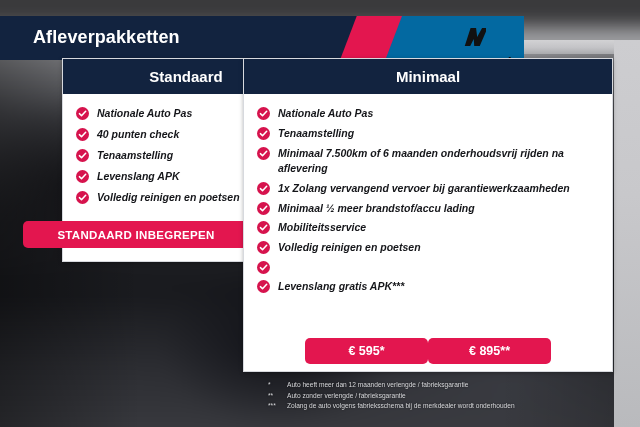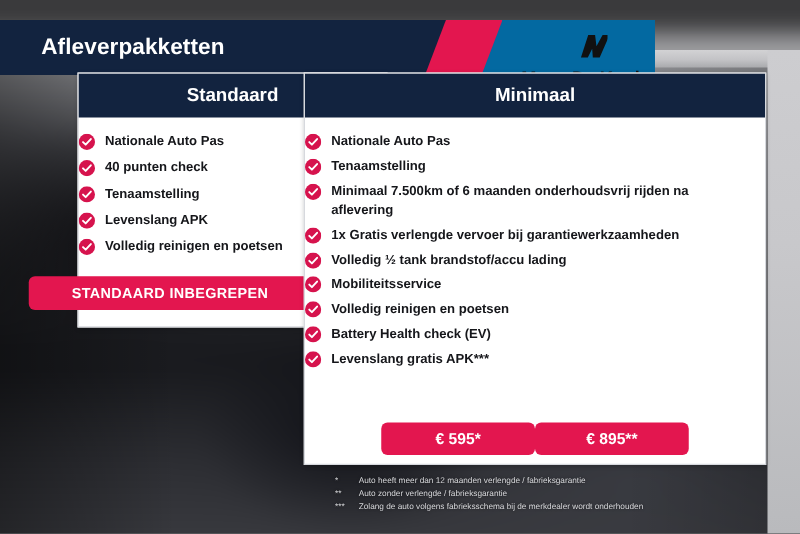--- a/index.html
+++ b/index.html
@@ -109,21 +109,21 @@
     height: 35px;
     display: flex;
     align-items: center;
     justify-content: center;
   }
   .card-head-title {
     color: #ffffff;
     font-weight: bold;
     font-size: 15px;
   }
-  .card-body { padding: 12px 13px 0 0; }
+  .card-body { padding: 12px 13px 0 13px; font-style: italic; }
 
   .feature {
     display: flex;
     align-items: flex-start;
     gap: 8px;
     margin-bottom: 6px;
   }
   .check {
     flex: 0 0 auto;
     width: 13px; height: 13px;
@@ -281,49 +281,48 @@
             <circle cx="8" cy="8" r="8" fill="#d6134d"></circle>
             <path d="M4.2 8.2 L6.8 10.7 L11.9 5.2" stroke="#ffffff" stroke-width="1.9" fill="none" stroke-linecap="round" stroke-linejoin="round"></path>
           </svg>
         <span class="feature-text">Minimaal 7.500km of 6 maanden onderhoudsvrij rijden na aflevering</span>
       </div>
       <div class="feature">
         <svg class="check" viewBox="0 0 16 16">
             <circle cx="8" cy="8" r="8" fill="#d6134d"></circle>
             <path d="M4.2 8.2 L6.8 10.7 L11.9 5.2" stroke="#ffffff" stroke-width="1.9" fill="none" stroke-linecap="round" stroke-linejoin="round"></path>
           </svg>
-        <span class="feature-text">1x Gratis verlengde vervoer bij garantiewerkzaamheden</span>
-      </div>
-      <div class="feature">
-        <svg class="check" viewBox="0 0 16 16">
-            <circle cx="8" cy="8" r="8" fill="#d6134d"></circle>
-            <path d="M4.2 8.2 L6.8 10.7 L11.9 5.2" stroke="#ffffff" stroke-width="1.9" fill="none" stroke-linecap="round" stroke-linejoin="round"></path>
-          </svg>
-        <span class="feature-text">Volledig ½ tank brandstof/accu lading</span>
+        <span class="feature-text">1x Zolang vervangend vervoer bij garantiewerkzaamheden</span>
+      </div>
+      <div class="feature">
+        <svg class="check" viewBox="0 0 16 16">
+            <circle cx="8" cy="8" r="8" fill="#d6134d"></circle>
+            <path d="M4.2 8.2 L6.8 10.7 L11.9 5.2" stroke="#ffffff" stroke-width="1.9" fill="none" stroke-linecap="round" stroke-linejoin="round"></path>
+          </svg>
+        <span class="feature-text">Minimaal ½ meer brandstof/accu lading</span>
       </div>
       <div class="feature">
         <svg class="check" viewBox="0 0 16 16">
             <circle cx="8" cy="8" r="8" fill="#d6134d"></circle>
             <path d="M4.2 8.2 L6.8 10.7 L11.9 5.2" stroke="#ffffff" stroke-width="1.9" fill="none" stroke-linecap="round" stroke-linejoin="round"></path>
           </svg>
         <span class="feature-text">Mobiliteitsservice</span>
       </div>
       <div class="feature">
         <svg class="check" viewBox="0 0 16 16">
             <circle cx="8" cy="8" r="8" fill="#d6134d"></circle>
             <path d="M4.2 8.2 L6.8 10.7 L11.9 5.2" stroke="#ffffff" stroke-width="1.9" fill="none" stroke-linecap="round" stroke-linejoin="round"></path>
           </svg>
         <span class="feature-text">Volledig reinigen en poetsen</span>
       </div>
       <div class="feature">
         <svg class="check" viewBox="0 0 16 16">
             <circle cx="8" cy="8" r="8" fill="#d6134d"></circle>
             <path d="M4.2 8.2 L6.8 10.7 L11.9 5.2" stroke="#ffffff" stroke-width="1.9" fill="none" stroke-linecap="round" stroke-linejoin="round"></path>
           </svg>
-        <span class="feature-text">Battery Health check (EV)</span>
       </div>
       <div class="feature">
         <svg class="check" viewBox="0 0 16 16">
             <circle cx="8" cy="8" r="8" fill="#d6134d"></circle>
             <path d="M4.2 8.2 L6.8 10.7 L11.9 5.2" stroke="#ffffff" stroke-width="1.9" fill="none" stroke-linecap="round" stroke-linejoin="round"></path>
           </svg>
         <span class="feature-text">Levenslang gratis APK***</span>
       </div>
     </div>
   </div>

